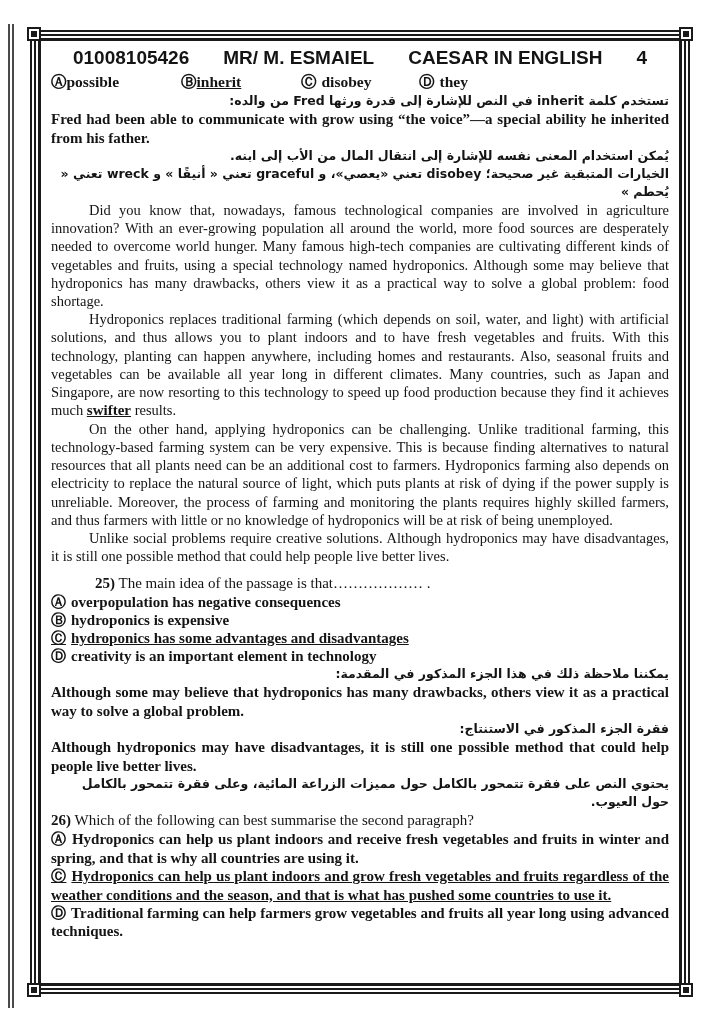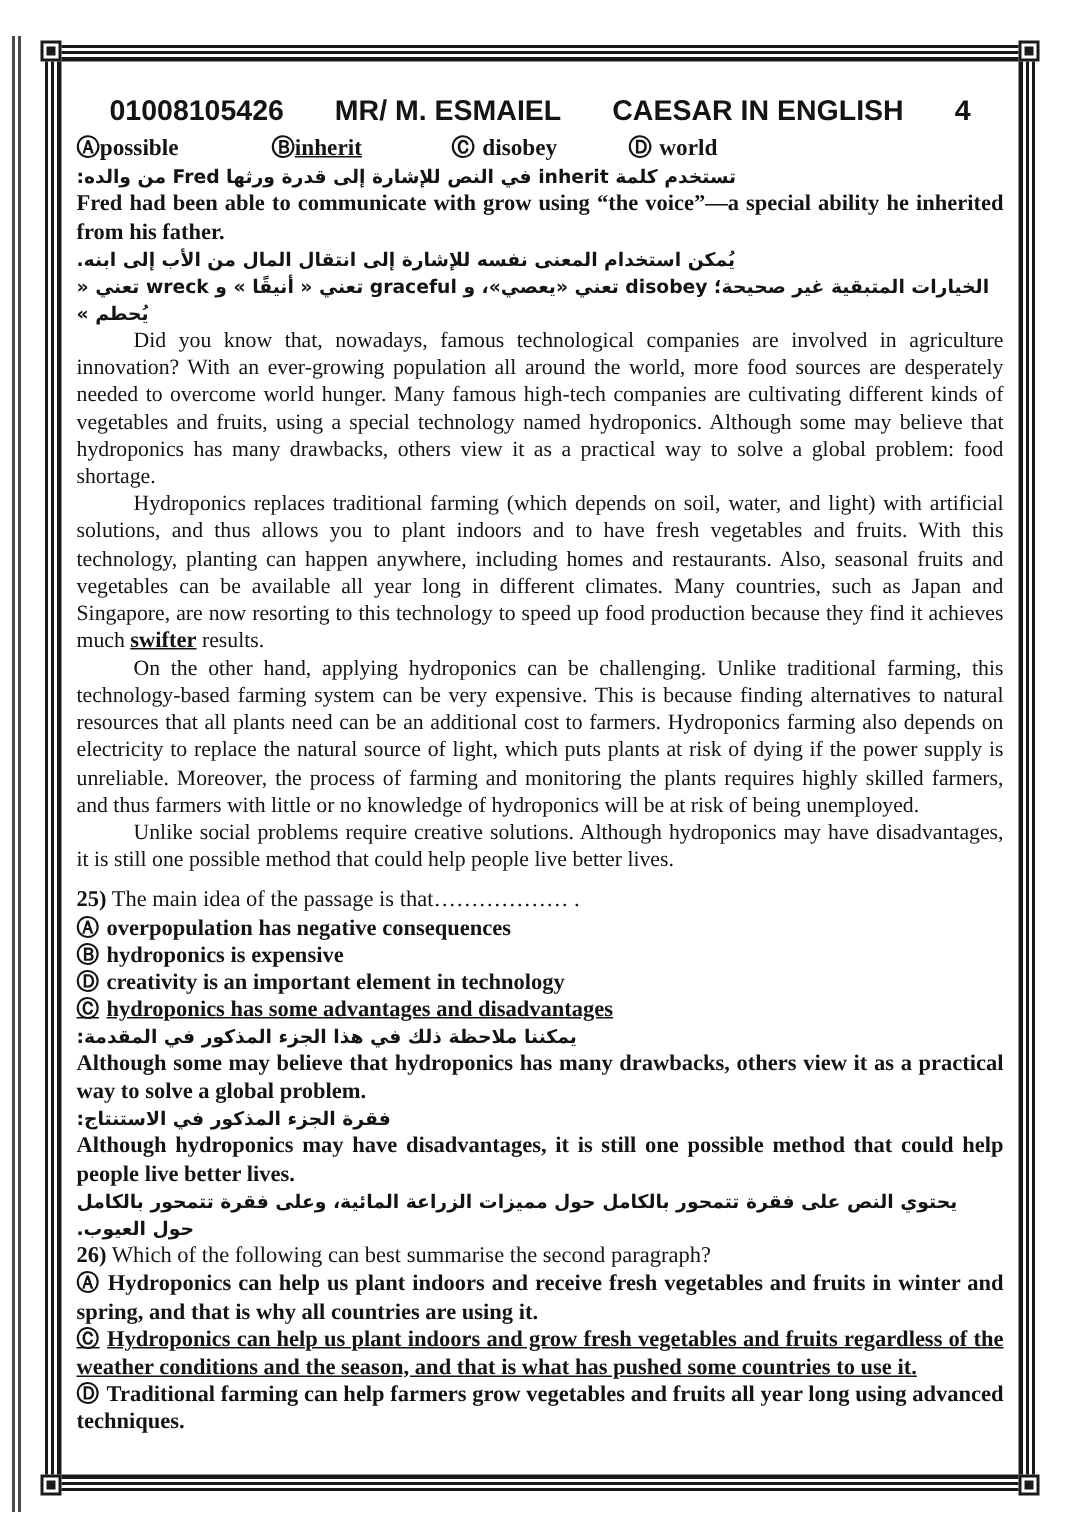--- a/index.html
+++ b/index.html
@@ -42,21 +42,21 @@
     background: #1a1a1a;
   }
   .corner.tl { left: -14px; top: -14px; }
   .corner.tr { right: -14px; top: -14px; }
   .corner.bl { left: -14px; bottom: -14px; }
   .corner.br { right: -14px; bottom: -14px; }
 
   .content {
     position: absolute;
     inset: 0;
-    padding: 22px 10px 0 10px;
+    padding: 5px 10px 0 10px;
     overflow: hidden;
   }
 
   .doc-header {
     display: flex;
     justify-content: center;
     gap: 34px;
     font-family: "Liberation Sans", sans-serif;
     font-weight: bold;
     font-size: 19px;
@@ -73,21 +73,21 @@
   }
   .vocab-option { display: inline-flex; }
   .vocab-option:nth-child(1) { width: 130px; }
   .vocab-option:nth-child(2) { width: 120px; }
   .vocab-option:nth-child(3) { width: 118px; }
   .vocab-option:nth-child(3) .opt-text,
   .vocab-option:nth-child(4) .opt-text { margin-left: 5px; }
 
   .ar {
     direction: rtl;
-    text-align: left;
+    text-align: right;
     font-family: "DejaVu Sans", sans-serif;
     font-weight: bold;
     font-size: 12.5px;
     line-height: 18px;
   }
   .en-bold {
     font-weight: bold;
     font-size: 15px;
     line-height: 18.5px;
     text-align: justify;
@@ -111,21 +111,21 @@
   .stem .q-num { font-weight: bold; }
   .mcq-option {
     font-weight: bold;
     font-size: 15px;
     line-height: 18px;
     text-align: justify;
   }
   .mcq-option .opt-marker { margin-right: 5px; font-weight: bold; }
   .q26 .mcq-option { line-height: 18.4px; }
   .u { text-decoration: underline; }
-  .gap-md { margin-top: 9px; }
+  .gap-md { margin-top: 9px; margin-left: 44px; }
 </style>
 </head>
 <body>
 
 <div class="scan-edge"></div>
 
 <div class="page-frame">
   <div class="corner tl"></div>
   <div class="corner tr"></div>
   <div class="corner bl"></div>
@@ -148,21 +148,21 @@
       <span class="vocab-option">
         <span class="opt-marker">Ⓑ</span>
           <span class="opt-text u">inherit</span>
       </span>
       <span class="vocab-option">
         <span class="opt-marker">Ⓒ</span>
           <span class="opt-text">disobey</span>
       </span>
       <span class="vocab-option">
         <span class="opt-marker">Ⓓ</span>
-          <span class="opt-text">world</span>
+          <span class="opt-text">they</span>
       </span>
     </div>
 
     <div class="ar">تستخدم كلمة inherit في النص للإشارة إلى قدرة ورثها Fred من والده:</div>
     <div class="en-bold">Fred had been able to communicate with grow using “the voice”—a special ability he inherited from his father.</div>
     <div class="ar">يُمكن استخدام المعنى نفسه للإشارة إلى انتقال المال من الأب إلى ابنه.</div>
     <div class="ar">الخيارات المتبقية غير صحيحة؛ disobey تعني «يعصي»، و graceful تعني « أنيقًا » و wreck تعني « يُحطم »</div>
 
     <div class="para">Did you know that, nowadays, famous technological companies are involved in agriculture innovation? With an ever-growing population all around the world, more food sources are desperately needed to overcome world hunger. Many famous high-tech companies are cultivating different kinds of vegetables and fruits, using a special technology named hydroponics. Although some may believe that hydroponics has many drawbacks, others view it as a practical way to solve a global problem: food shortage.</div>
     <div class="para"><span>Hydroponics replaces traditional farming (which depends on soil, water, and light) with artificial solutions, and thus allows you to plant indoors and to have fresh vegetables and fruits. With this technology, planting can happen anywhere, including homes and restaurants. Also, seasonal fruits and vegetables can be available all year long in different climates. Many countries, such as Japan and Singapore, are now resorting to this technology to speed up food production because they find it achieves much </span><span class="en-bold u">swifter</span><span> results.</span></div>
@@ -171,25 +171,25 @@
 
     <div class="stem gap-md">
       <span class="q-num">25)</span><span> The main idea of the passage is that……………… .</span>
     </div>
     <div class="mcq-option">
       <span class="opt-marker">Ⓐ</span><span>overpopulation has negative consequences</span>
     </div>
     <div class="mcq-option">
       <span class="opt-marker">Ⓑ</span><span>hydroponics is expensive</span>
     </div>
+    <div class="mcq-option u">
+      <span class="opt-marker">Ⓒ</span><span>hydroponics has some advantages and disadvantages</span>
+    </div>
     <div class="mcq-option">
       <span class="opt-marker">Ⓓ</span><span>creativity is an important element in technology</span>
-    </div>
-    <div class="mcq-option u">
-      <span class="opt-marker">Ⓒ</span><span>hydroponics has some advantages and disadvantages</span>
     </div>
 
     <div class="ar">يمكننا ملاحظة ذلك في هذا الجزء المذكور في المقدمة:</div>
     <div class="en-bold">Although some may believe that hydroponics has many drawbacks, others view it as a practical way to solve a global problem.</div>
     <div class="ar">فقرة الجزء المذكور في الاستنتاج:</div>
     <div class="en-bold">Although hydroponics may have disadvantages, it is still one possible method that could help people live better lives.</div>
     <div class="ar">يحتوي النص على فقرة تتمحور بالكامل حول مميزات الزراعة المائية، وعلى فقرة تتمحور بالكامل حول العيوب.</div>
 
     <div class="q26">
       <div class="stem">

